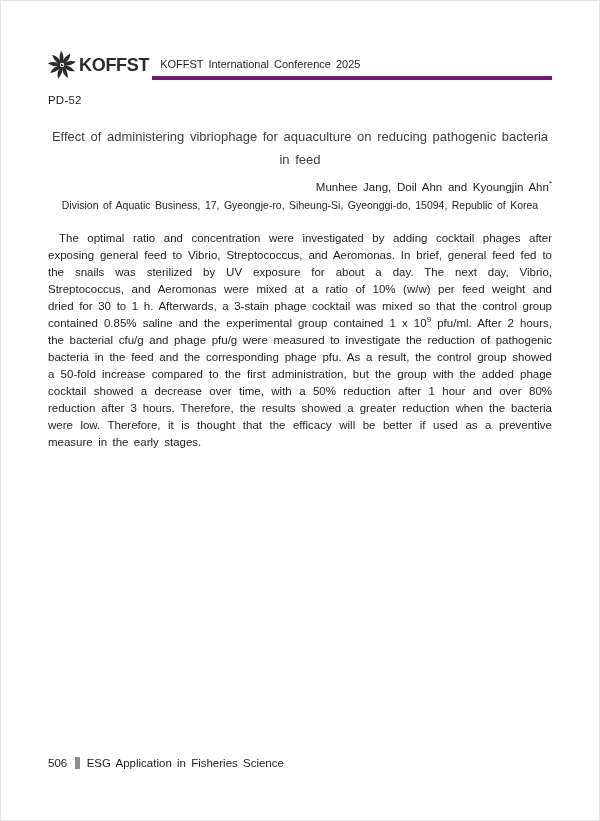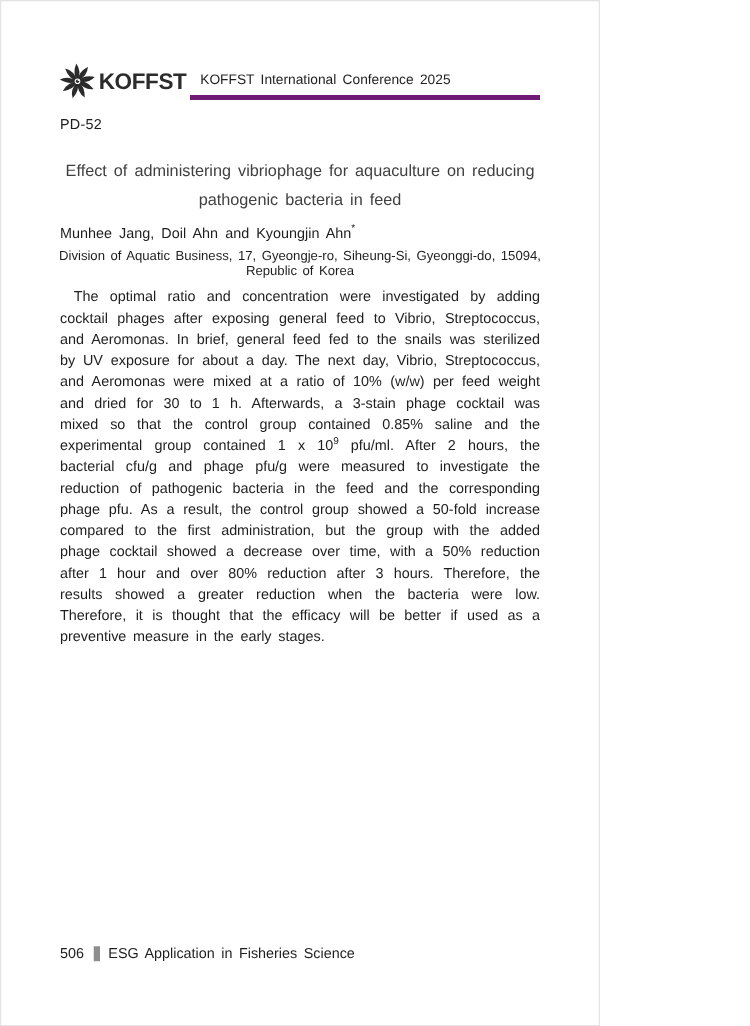--- a/index.html
+++ b/index.html
@@ -2,21 +2,21 @@
 <html><head>
 <meta charset="utf-8">
 <style>
   html, body {
     margin: 0;
     padding: 0;
     background: #ffffff;
   }
   .page {
     position: relative;
-    width: 480px;
+    width: 600px;
     height: 821px;
     box-sizing: border-box;
     background: #ffffff;
     border: 1px solid #e3e3e3;
     font-family: "Liberation Sans", sans-serif;
     color: #1e1e1e;
     overflow: hidden;
   }
 
   
@@ -79,21 +79,21 @@
     word-spacing: 2px;
     color: #404040;
   }
 
   
   .authors {
     position: absolute;
     left: 47px;
     right: 47px;
     top: 180px;
-    text-align: left;
+    text-align: right;
     font-size: 11.5px;
     word-spacing: 2.5px;
   }
   .authors sup {
     font-size: 8px;
     line-height: 0;
   }
   .affiliation {
     position: absolute;
     left: 40px;

